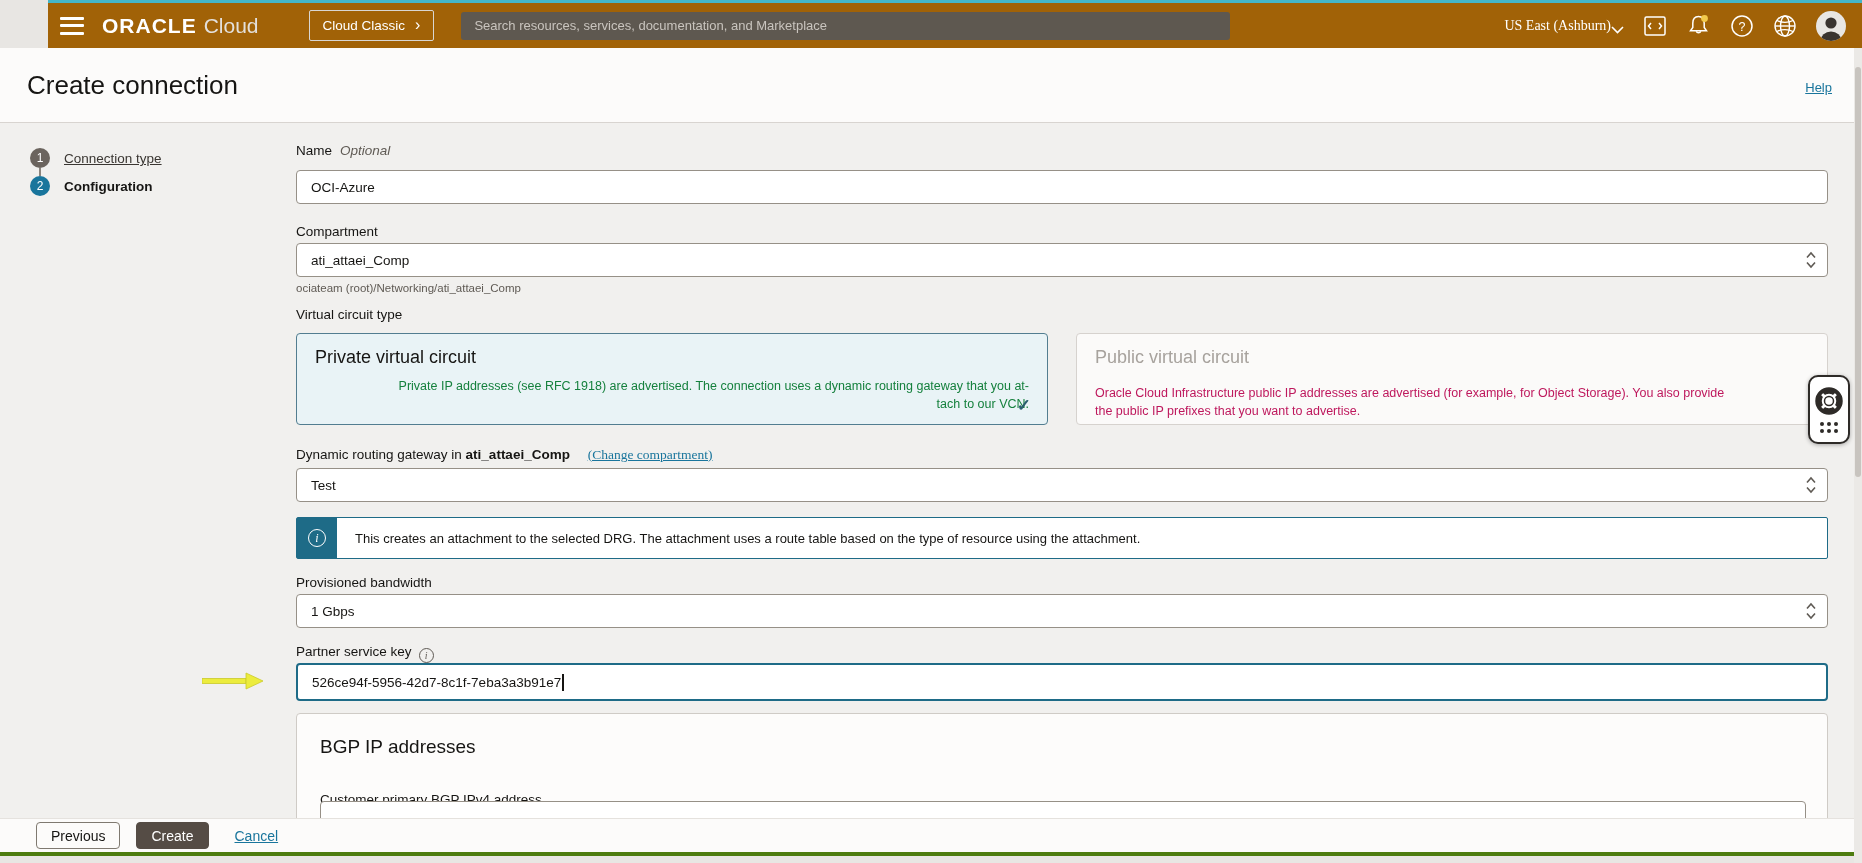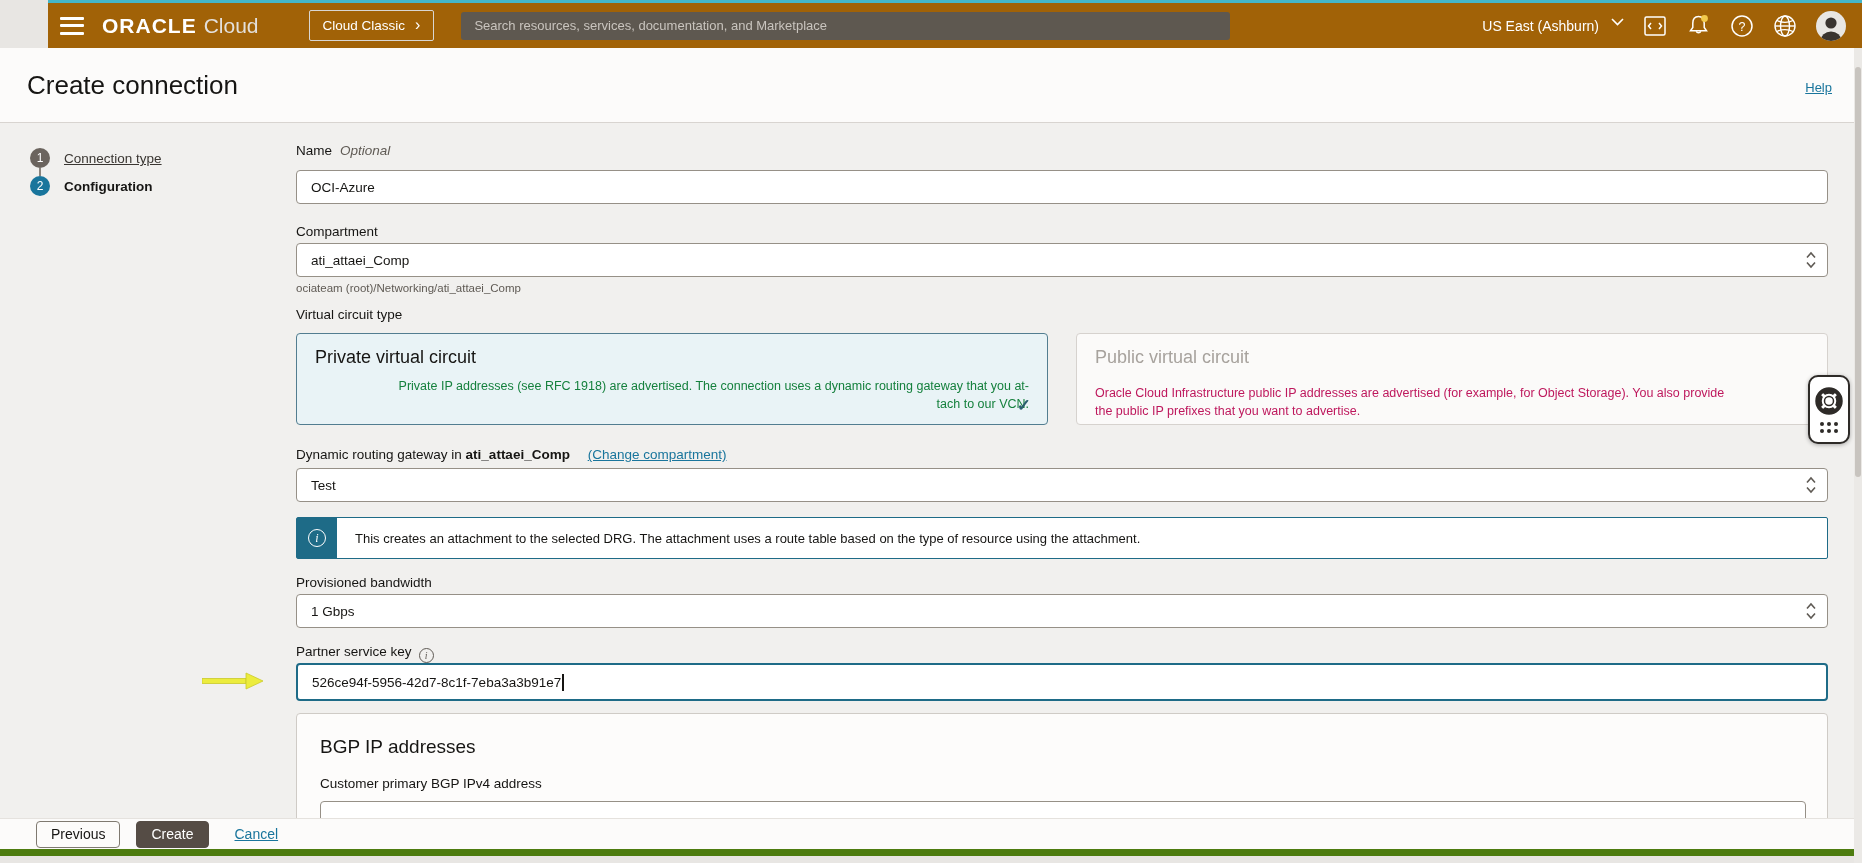--- a/index.html
+++ b/index.html
@@ -24,21 +24,21 @@
     margin-left:50px; height:31px; padding:0 13px; border:1px solid #d9d6d2; border-radius:2px;
     display:flex; align-items:center; gap:10px; color:#fff; font-size:13.5px; cursor:pointer;
   }
   .cloud-classic .chev { font-size:16px; line-height:1; margin-top:-2px; }
   .search-input {
     margin-left:27px; width:769px; height:28px; background:#5e5850; border:none; border-radius:3px;
     color:#e3e0dc; font-size:13px; padding:0 13px; font-family:"Liberation Sans",sans-serif;
   }
   .search-input::placeholder { color:#c9c4be; opacity:1; }
   .topbar-right { margin-left:auto; display:flex; align-items:center; gap:19px; margin-right:16px; }
-  .region { display:flex; align-items:flex-start; gap:12px; color:#fff; font-size:14px; cursor:pointer; white-space:nowrap; }
+  .region { display:flex; align-items:flex-end; gap:0; color:#fff; font-size:14px; cursor:pointer; white-space:nowrap;font-family:Liberation Serif, serif; }
   .tb-icon { display:flex; align-items:center; justify-content:center; cursor:pointer; position:relative; }
 
   
   .page-header {
     position:absolute; top:48px; left:0; right:8px; height:75px;
     background:#fcfbfa; border-bottom:1px solid #d8d4d0;
   }
   .page-title { position:absolute; left:27px; top:22px; font-size:26px; font-weight:400; color:#161513; }
   .help-link { position:absolute; right:22px; top:32px; font-size:13px; color:#19759c; text-decoration:underline; cursor:pointer; }
 
@@ -75,21 +75,21 @@
   .vc-title { font-size:18px; font-weight:400; margin-bottom:9px; }
   .vc-card.private .vc-title { color:#161513; }
   .vc-card.public  .vc-title { color:#a7a29d; }
   .vc-body { font-size:12.5px; line-height:1.45; }
   .vc-card.private .vc-body { color:#15803d;text-align:right; }
   .vc-card.public  .vc-body { color:#be185d;margin-top:16px; }
   .vc-check { position:absolute; right:16px; bottom:8px; color:#2a5d6e; font-size:17px; font-weight:700; }
 
   
   .drg-label b { font-weight:700; }
-  .change-link { color:#19759c; text-decoration:underline; margin-left:14px; cursor:pointer; }
+  .change-link { color:#19759c; text-decoration:underline; margin-left:14px; cursor:pointer;font-family:Liberation Serif, serif; }
 
   
   .banner { position:absolute; top:394px; left:0; width:1532px; height:42px; background:#fff;
             border:1px solid #1e6b87; border-radius:2px; display:flex; align-items:stretch; }
   .banner-iconbox { width:40px; background:#1e6b87; display:flex; align-items:center; justify-content:center; }
   .circle-i { width:18px; height:18px; border:1.6px solid #fff; border-radius:50%; color:#fff;
               font-family:"Liberation Serif",serif; font-style:italic; font-size:12px;
               display:flex; align-items:center; justify-content:center; }
   .banner-text { display:flex; align-items:center; padding-left:18px; font-size:13px; color:#161513; }
 
@@ -99,27 +99,27 @@
               align-items:center; justify-content:center; margin-left:7px; vertical-align:-3px; cursor:pointer; }
   .textbox.focused { top:540px; height:38px; border:2px solid #1e6b87; }
   .caret { width:1.5px; height:17px; background:#161513; margin-left:1px; }
 
   .yellow-arrow { position:absolute; left:202px; top:549px; }
 
   
   .bgp-card { position:absolute; top:590px; left:296px; width:1532px; height:180px;
               background:#fdfcfb; border:1px solid #cfcbc6; border-radius:4px; }
   .bgp-title { position:absolute; left:23px; top:22px; font-size:19px; font-weight:400; color:#161513; }
-  .bgp-label { position:absolute; left:23px; top:62px; font-size:13.5px; color:#161513; }
+  .bgp-label { position:absolute; left:23px; top:78px; font-size:13.5px; color:#161513; }
   .bgp-input { position:absolute; left:23px; top:87px; width:1486px; height:34px; background:#fff;
                border:1px solid #969087; border-radius:4px; }
 
   
   .footer { position:absolute; left:0; right:8px; bottom:7px; height:38px; background:#fcfbfa;
-            border-top:1px solid #e5e2de; border-bottom:7px solid #4d7c0f;
+            border-top:1px solid #e5e2de; border-bottom:4px solid #4d7c0f;
             display:flex; align-items:center; padding-left:36px; gap:16px; }
   .btn { font-family:"Liberation Sans",sans-serif; font-size:14px; border-radius:4px; height:27px;
          padding:0 14px; cursor:pointer; display:flex; align-items:center; }
   .btn-secondary { background:#fcfbfa; border:1px solid #7f7970; color:#161513; }
   .btn-primary   { background:#554c45; border:1px solid #554c45; color:#fff; }
   .cancel-link   { color:#19759c; text-decoration:underline; font-size:14px; margin-left:10px; cursor:pointer; }
 
   
   .scroll-track { position:absolute; right:0; top:48px; bottom:0; width:8px; background:#ebe9e6; }
   .scroll-thumb { position:absolute; right:1px; top:67px; width:6px; height:410px; background:#c8c4bf; border-radius:3px; cursor:grab; }

